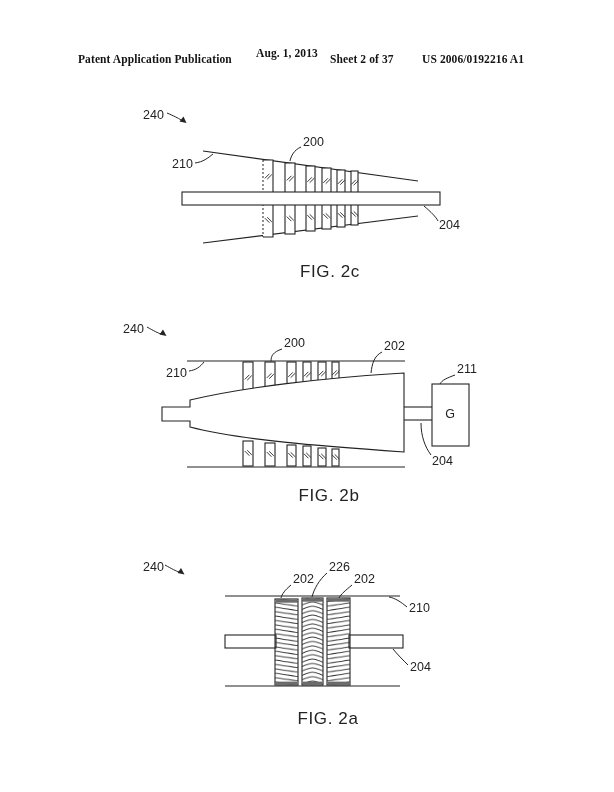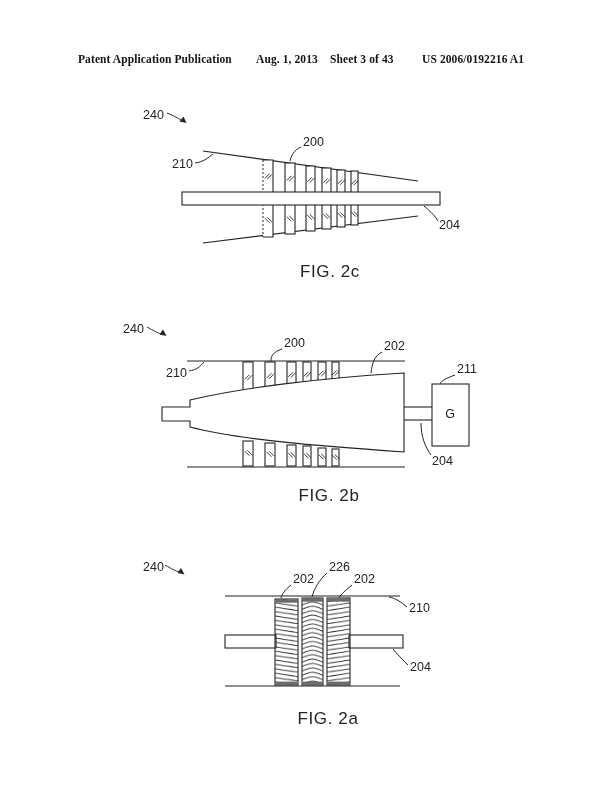--- a/index.html
+++ b/index.html
@@ -24,22 +24,22 @@
   text.cap { font-size:17px;  fill:#232323; font-family:"Liberation Sans",sans-serif; letter-spacing:0.6px; }
   text.gsym{ font-size:12.5px; fill:#232323; font-family:"Liberation Sans",sans-serif; }
 </style>
 </head>
 <body>
 
 <div class="page">
 
   <div class="hdr">
     <span style="left:78px;  top:53px;">Patent Application Publication</span>
-    <span style="left:256px; top:53px;">Aug. 1, 2013</span>
-    <span style="left:330px; top:53px;">Sheet 3 of 43</span>
+    <span style="left:256px; top:47px;">Aug. 1, 2013</span>
+    <span style="left:330px; top:53px;">Sheet 2 of 37</span>
     <span style="left:422px; top:53px;">US 2006/0192216 A1</span>
   </div>
 
   <svg class="sheet" width="614" height="792" viewBox="0 0 614 792">
     <defs>
       <path id="mk-u" d="M-3.2,2.4 L1.4,-2.2 M-0.8,3.2 L3.8,-1.4"></path>
       <path id="mk-d" d="M-3.2,-2.4 L1.4,2.2 M-0.8,-3.2 L3.8,1.4"></path>
       <pattern id="hz-l" width="23" height="4.4" patternUnits="userSpaceOnUse" patternTransform="translate(275,602)">
         <path d="M0,0.8 C8,1.8 16,3.2 23,4.1" fill="none" stroke="#2e2e2e" stroke-width="0.9"></path>
       </pattern>

